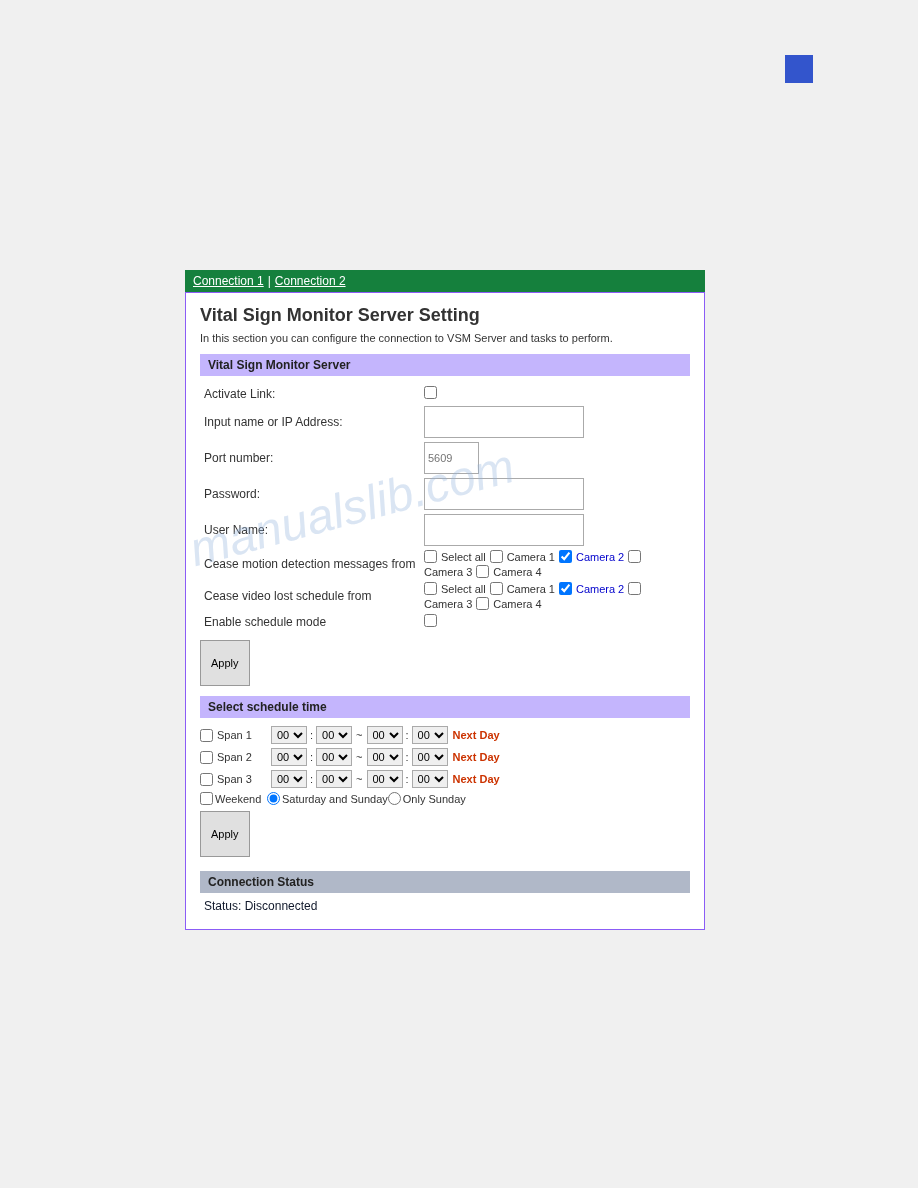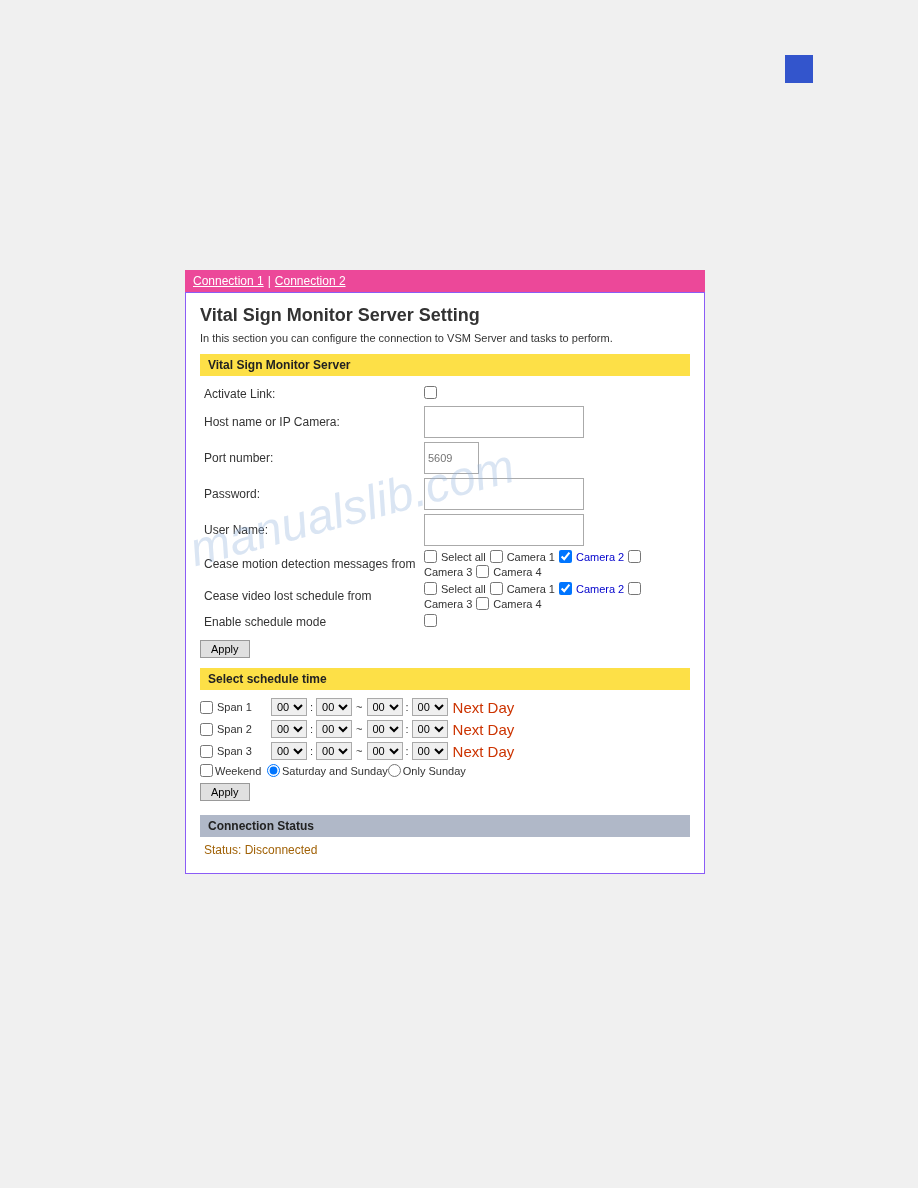--- a/index.html
+++ b/index.html
@@ -23,21 +23,21 @@
     }
 
     .page-container {
       position: absolute;
       top: 270px;
       left: 185px;
       width: 520px;
     }
 
     .tab-bar {
-      background: #ec4899;
+      background: #15803d;
       color: #fff;
       padding: 4px 8px;
       font-size: 12px;
       display: flex;
       align-items: center;
       gap: 0;
     }
 
     .tab-link {
       color: #fff;
@@ -64,21 +64,21 @@
       margin-bottom: 6px;
     }
 
     .page-desc {
       font-size: 11px;
       color: #333;
       margin-bottom: 10px;
     }
 
     .section-header {
-      background: #fde047;
+      background: #c4b5fd;
       padding: 4px 8px;
       font-size: 12px;
       font-weight: bold;
       color: #222;
       margin-bottom: 8px;
     }
 
     .form-table {
       width: 100%;
       border-collapse: collapse;
@@ -130,21 +130,21 @@
       margin-right: 2px;
     }
 
     .camera-2-highlight {
       color: #0000cc;
     }
 
     .apply-btn {
       background: #e0e0e0;
       border: 1px solid #999;
-      padding: 2px 10px;
+      padding: 16px 10px;
       font-size: 11px;
       cursor: pointer;
       margin-bottom: 10px;
     }
 
     .schedule-section {
       margin-top: 4px;
     }
 
     .span-row {
@@ -167,23 +167,23 @@
       width: 36px;
     }
 
     .time-sep {
       font-size: 11px;
       margin: 0 1px;
     }
 
     .next-day-label {
       color: #cc3300;
-      font-size: 15px;
+      font-size: 11px;
       margin-left: 3px;
-      font-weight: normal;
+      font-weight: bold;
       text-align: center;
     }
 
     .weekend-row {
       display: flex;
       align-items: center;
       margin-bottom: 6px;
       font-size: 11px;
     }
 
@@ -196,21 +196,21 @@
       padding: 4px 8px;
       font-size: 12px;
       font-weight: bold;
       color: #222;
       margin-top: 4px;
       margin-bottom: 4px;
     }
 
     .status-text {
       font-size: 12px;
-      color: #a16207;
+      color: #0f172a;
       padding: 2px 4px;
     }
 
     .watermark {
       position: absolute;
       top: 480px;
       left: 185px;
       font-size: 48px;
       color: rgba(150, 180, 220, 0.35);
       font-style: italic;
@@ -252,21 +252,21 @@
 
     <table class="form-table">
       <tbody>
           <tr>
         <td>Activate Link:</td>
         <td>
           <input type="checkbox" style="">
         </td>
       </tr>
       <tr>
-        <td>Host name or IP Camera:</td>
+        <td>Input name or IP Address:</td>
         <td>
           <input type="text" style="">
         </td>
       </tr>
       <tr>
         <td>Port number:</td>
         <td>
           <input type="text" class="port-field" placeholder="5609" style="">
         </td>
       </tr>

